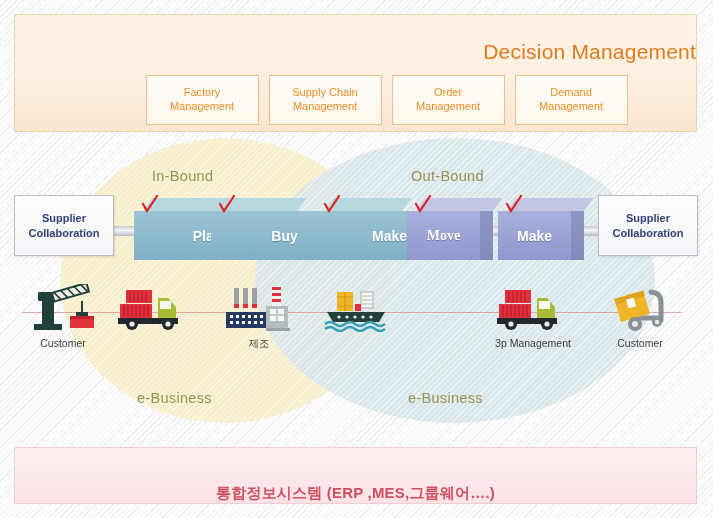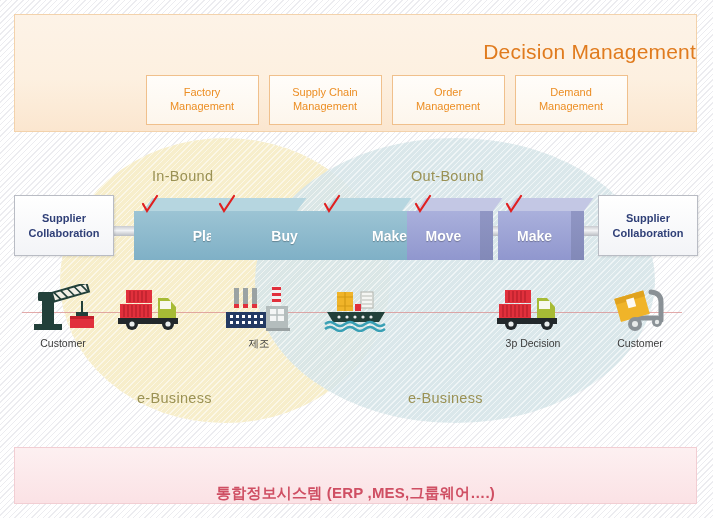--- a/index.html
+++ b/index.html
@@ -212,21 +212,21 @@
     <div class="top"></div>
     <div class="side-face"></div>
     <div class="front">
       <span>Make</span>
     </div>
     <svg class="check" viewBox="0 0 20 22">
       <path d="M3 10 L7 17 L17 2" fill="none" stroke="#e02020" stroke-width="2.2" stroke-linecap="round"></path>
     </svg>
   </div>
 
-  <div class="pbox purple" style="left:407px;top:198px;">
+  <div class="pbox purple" style="left:407px;top:198px;font-family:Liberation Serif, serif;">
     <div class="top"></div>
     <div class="side-face"></div>
     <div class="front">
       <span>Move</span>
     </div>
     <svg class="check" viewBox="0 0 20 22">
       <path d="M3 10 L7 17 L17 2" fill="none" stroke="#e02020" stroke-width="2.2" stroke-linecap="round"></path>
     </svg>
   </div>
 
@@ -367,21 +367,21 @@
         </g>
         <path d="M44 14h10l8 9v11H44z" fill="#a7bb35"></path>
         <rect x="46" y="17" width="11" height="8" fill="#f7f8ef"></rect>
         <rect x="4" y="34" width="60" height="6" fill="#22282b"></rect>
         <circle cx="18" cy="40" r="6" fill="#22282b"></circle>
           <circle cx="18" cy="40" r="2.6" fill="#e8ecec"></circle>
         <circle cx="54" cy="40" r="6" fill="#22282b"></circle>
           <circle cx="54" cy="40" r="2.6" fill="#e8ecec"></circle>
       </svg>
     </div>
-    <div class="icon-label">3p Decision</div>
+    <div class="icon-label">3p Management</div>
   </div>
 
   <div class="icon-item" style="left:594px;top:284px;">
     <div class="icon-art">
       <svg width="66" height="48" viewBox="0 0 66 48">
         <path d="M44 8q10 1 10 10v18" stroke="#8a9196" stroke-width="5" fill="none" stroke-linecap="round"></path>
         <path d="M28 34 L50 34" stroke="#8a9196" stroke-width="5" stroke-linecap="round"></path>
         <g transform="rotate(-16 26 22)">
           <rect x="10" y="10" width="30" height="24" fill="#f0b429"></rect>
           <path d="M10 10 L40 10 L40 16 L10 16Z" fill="#e0a31f"></path>

